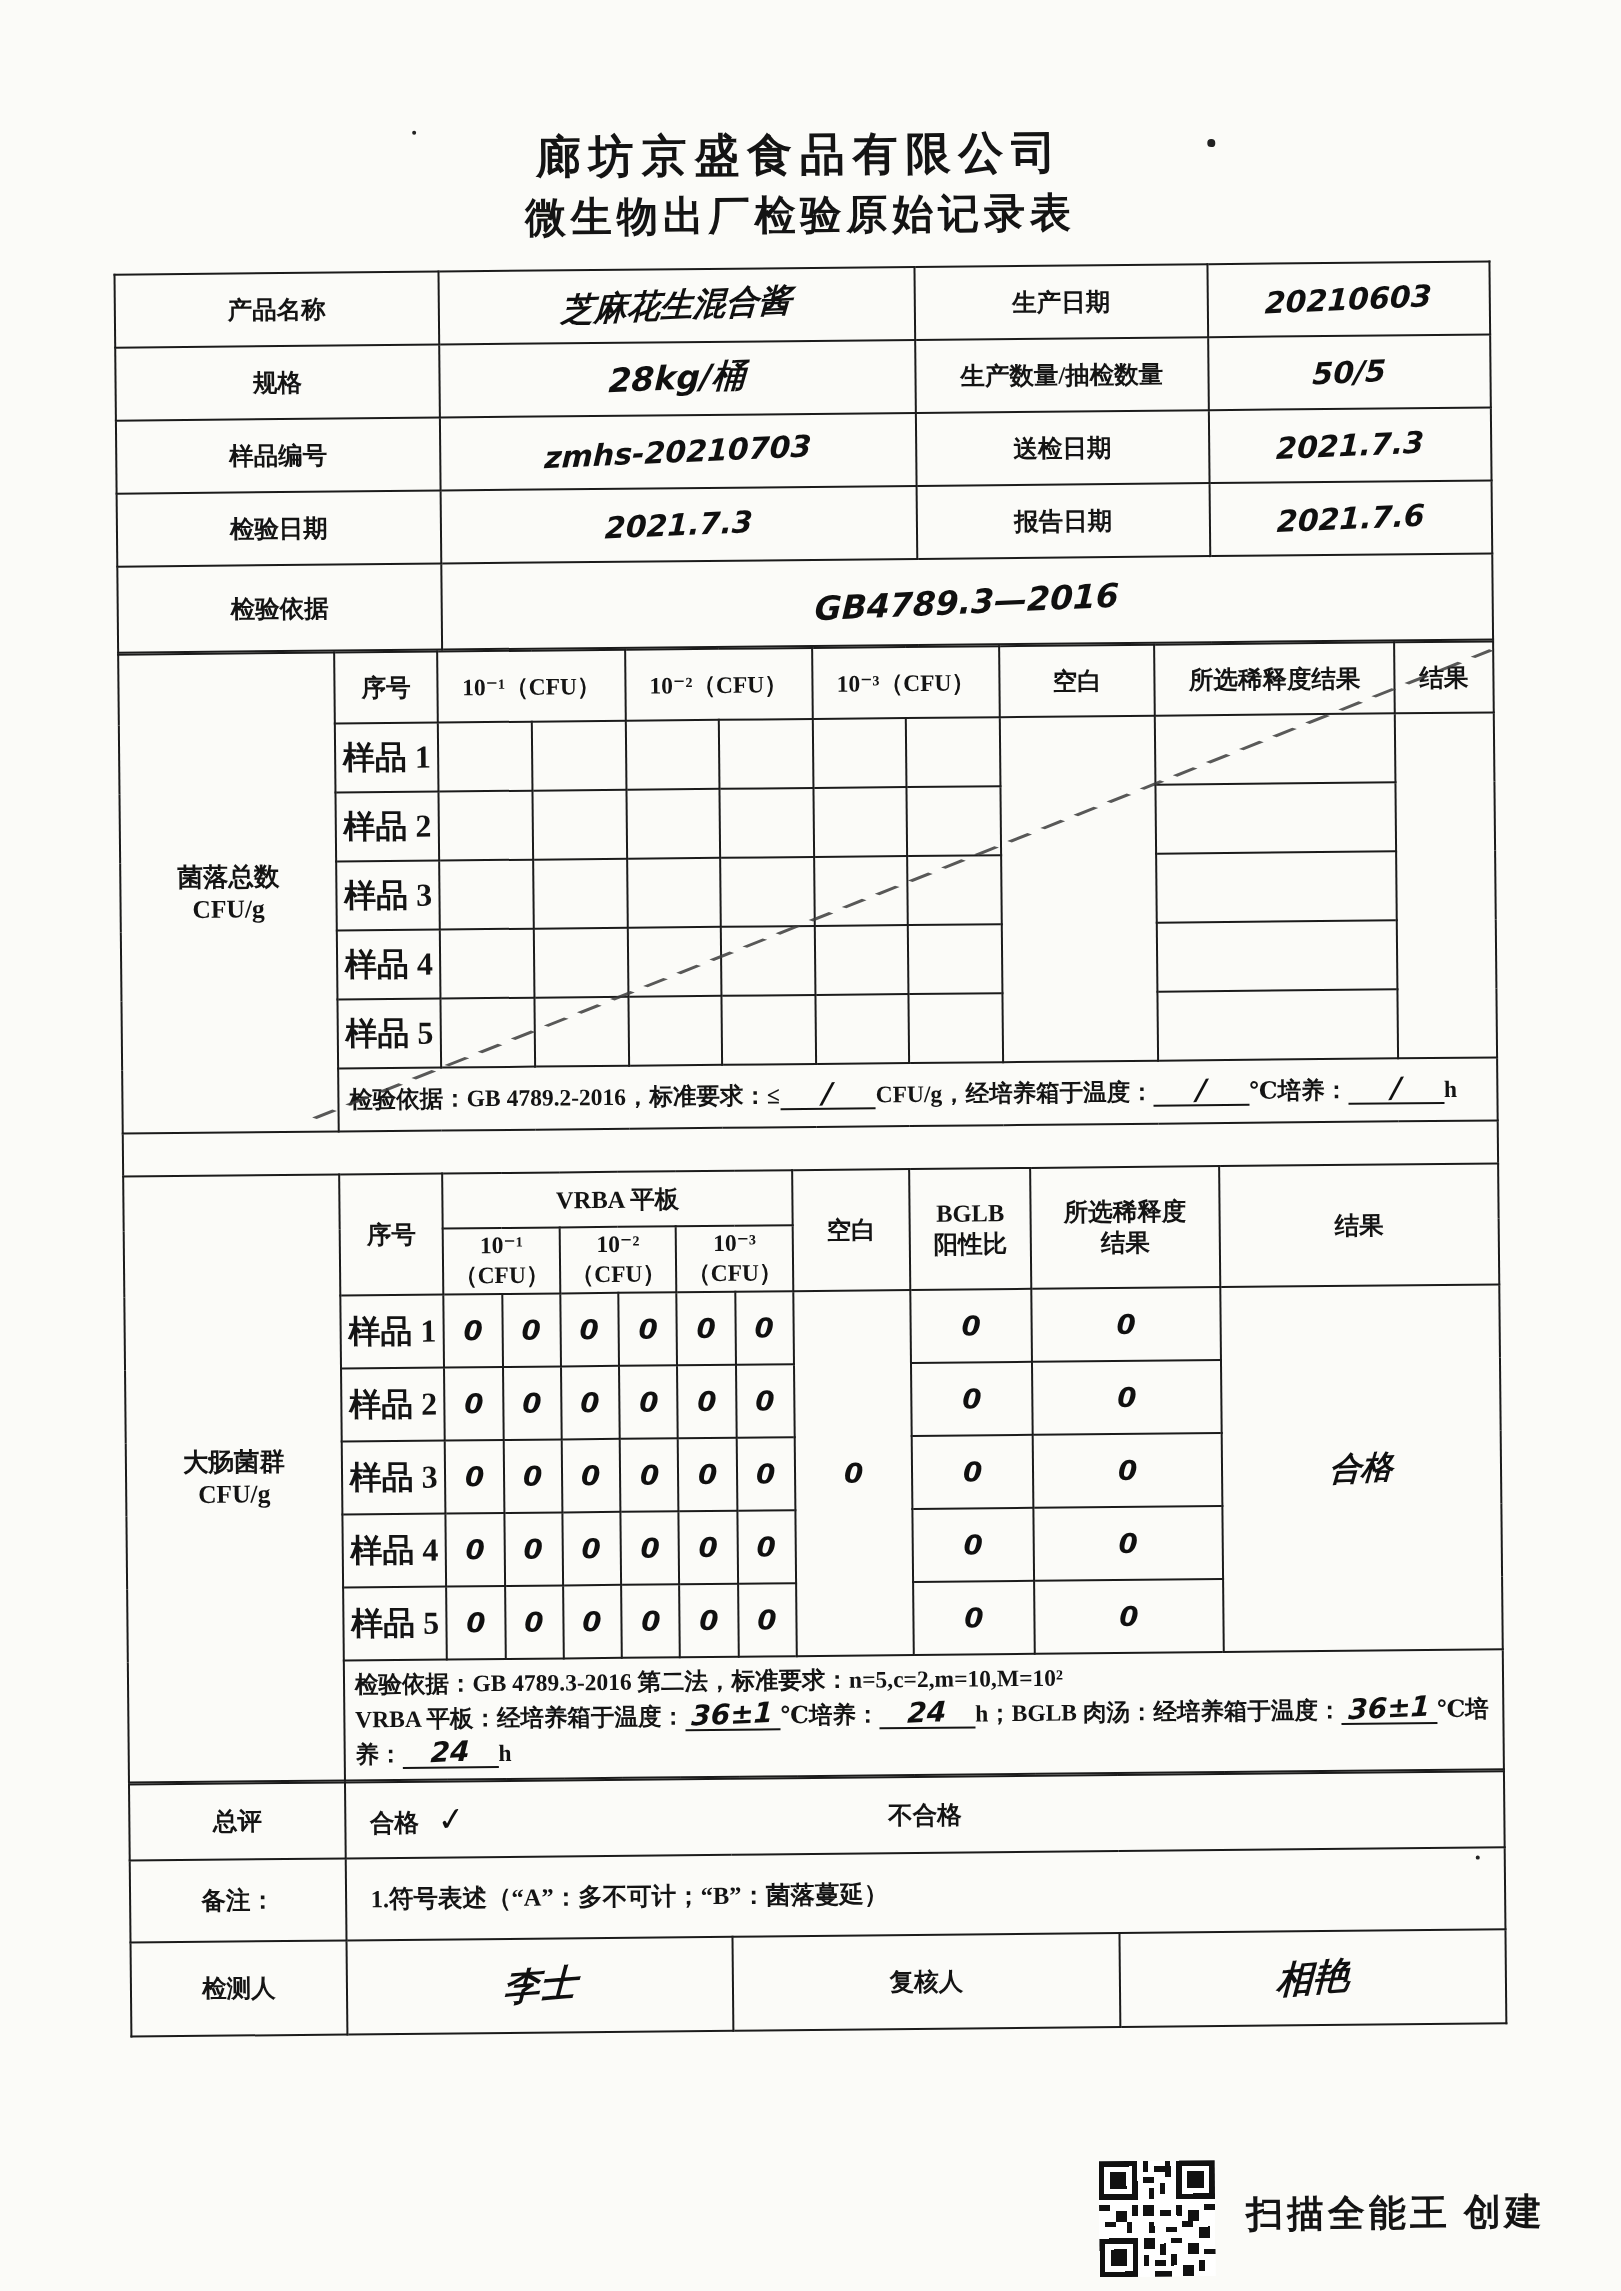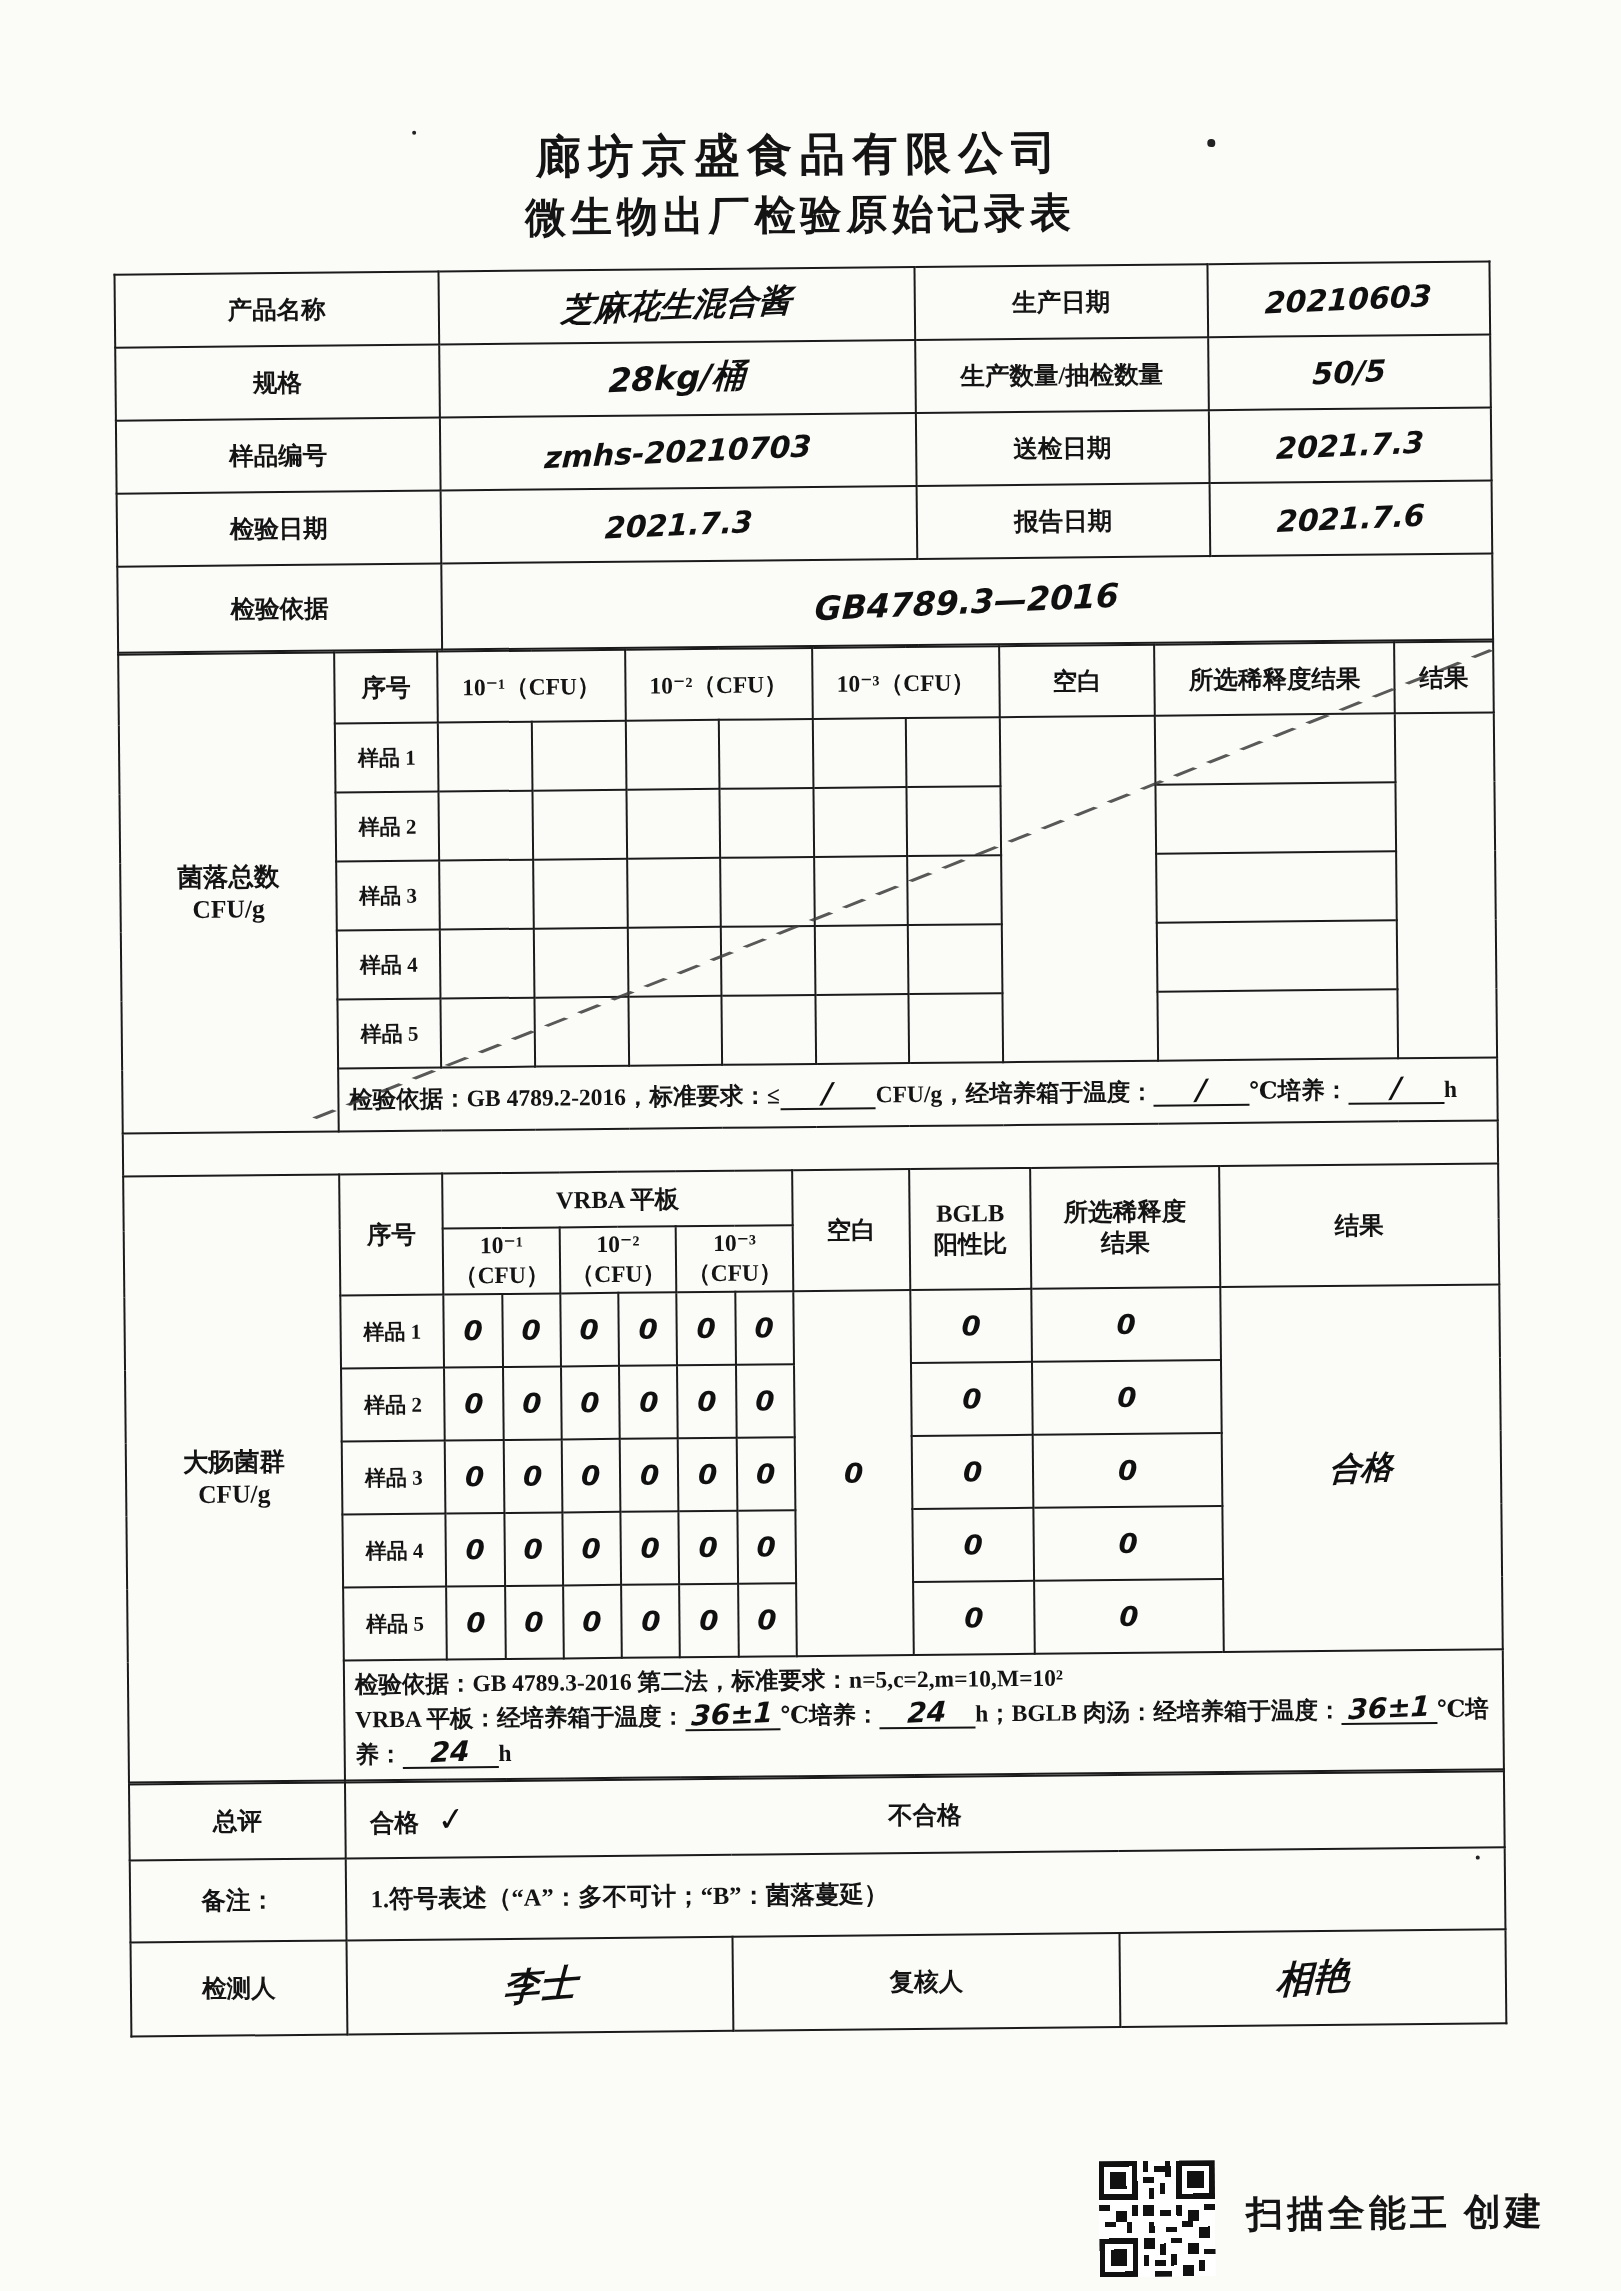--- a/index.html
+++ b/index.html
@@ -21,21 +21,21 @@
   .prelines{white-space:pre-line;line-height:1.25;}
   
   .info td.l1{width:23.5%;}
   .info td.v1{width:34.9%;}
   .info td.l2{width:21.2%;}
   .info td.v2{width:20.4%;}
   .info tr{height:73px;}
   .info tr.basis{height:86px;}
   
   .rowlabel{width:15%;font-size:25.5px;}
-  .seq{font-size:21px;}
+  .seq{font-size:32px;}
   td.sub{font-size:23.5px;}
   .t1 .seqcol{width:6.8%;}
   .t1 .s{width:4.95%;}
   .t1 .blankcol{width:10.6%;}
   .t1 .selcol{width:16.7%;}
   .t1 .rescol{width:6.5%;}
   .t1 tr.hdr{height:71px;}
   .t1 tr.body{height:69px;}
   .t1 tr.foot{height:63px;}
   .t2 .seqcol{width:6.8%;}

